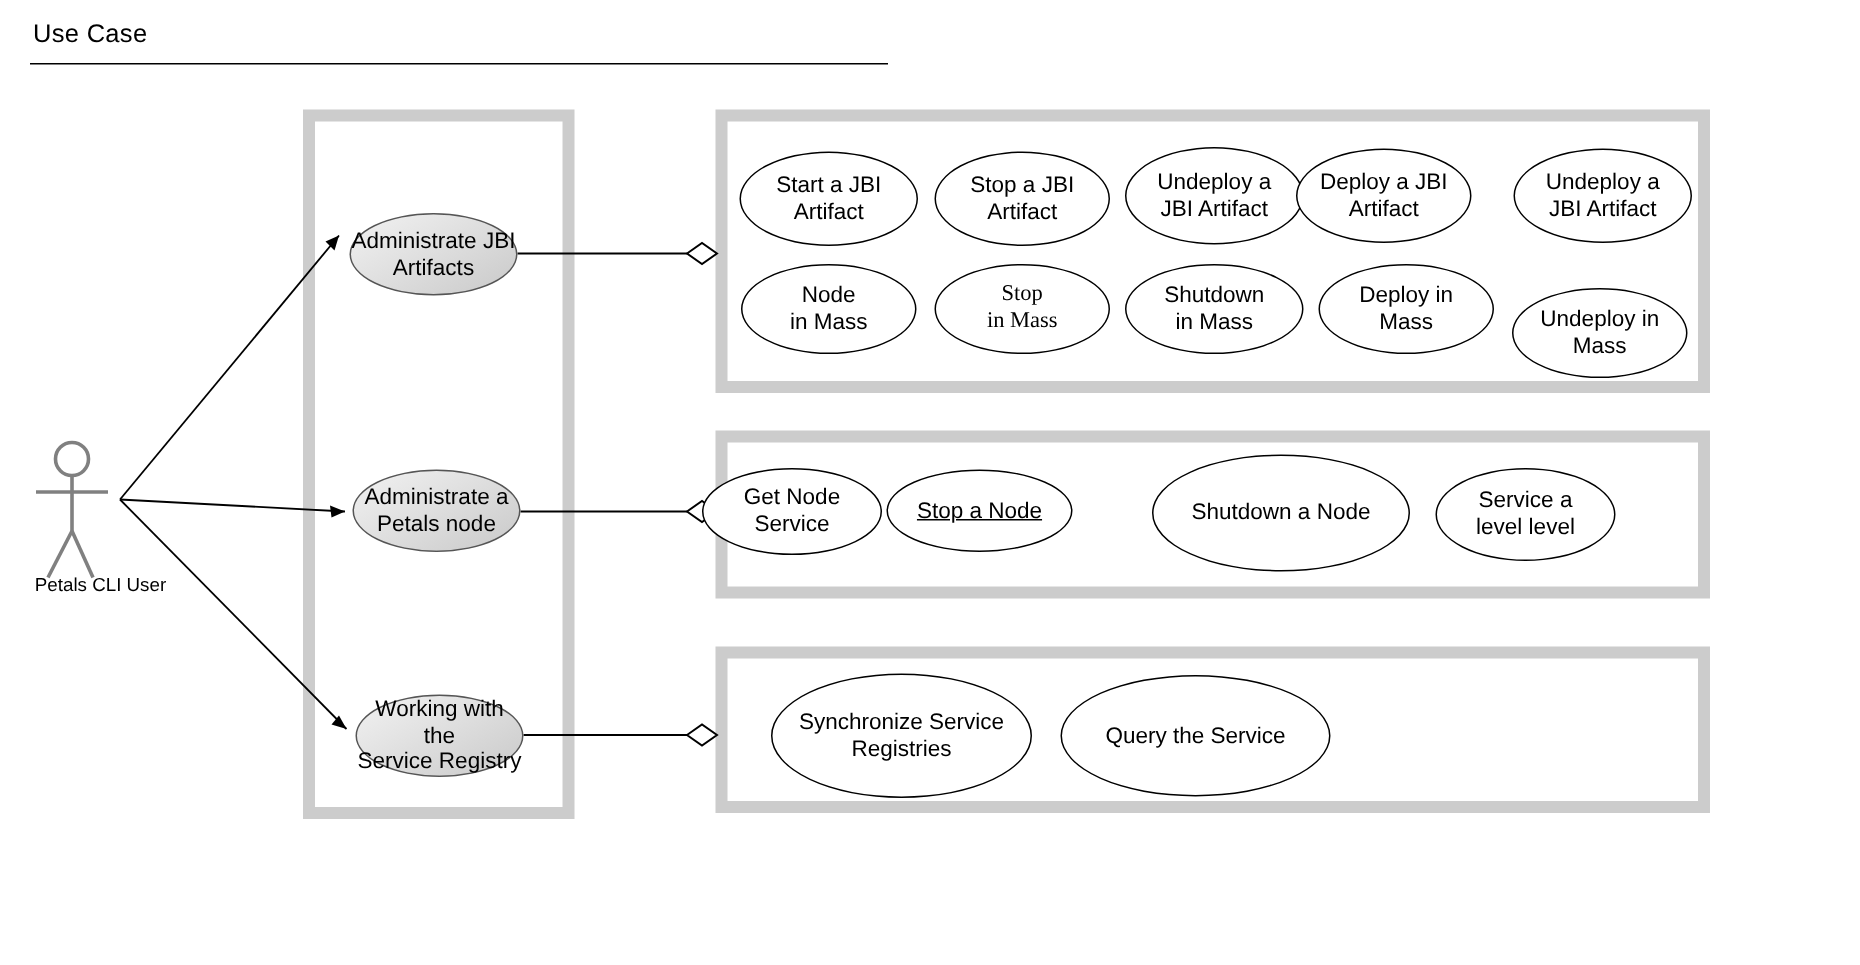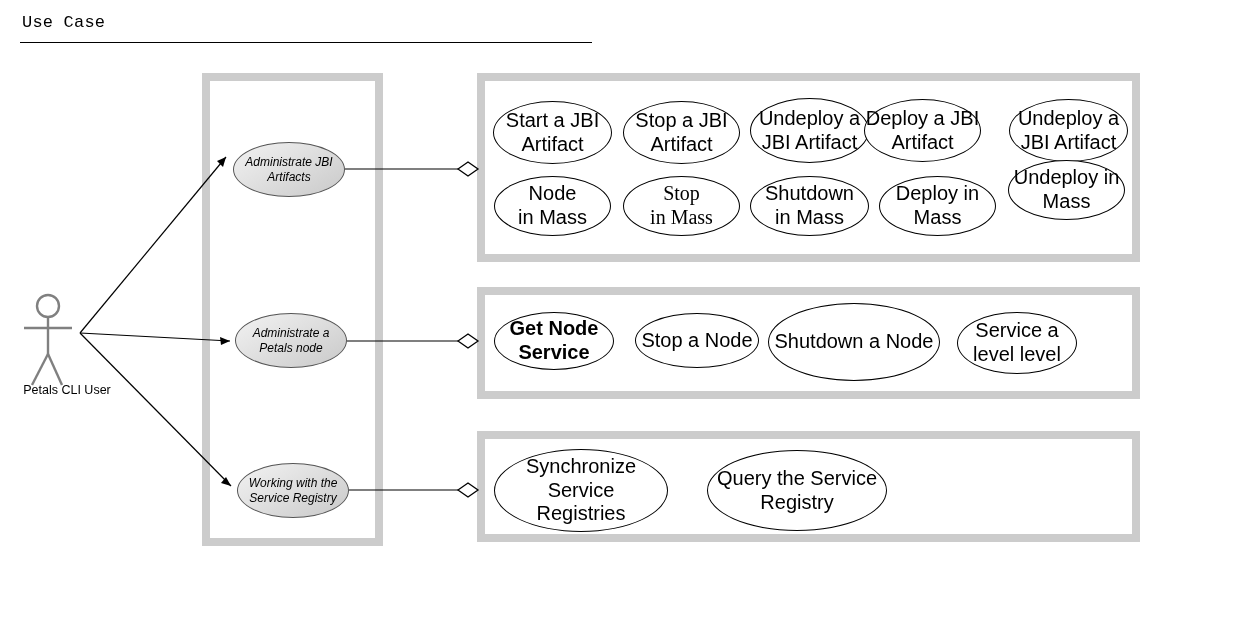--- a/index.html
+++ b/index.html
@@ -17,21 +17,20 @@
 
   
   #diagram-title {
     position: absolute;
     left: 22px;
     top: 13px;
     font-size: 17px;
     color: #000000;
     letter-spacing: 0.2px;
     white-space: nowrap;
-    font-family: Liberation Mono, monospace;
   }
   #title-rule {
     position: absolute;
     left: 20px;
     top: 42px;
     width: 572px;
     height: 1px;
     background: #000000;
   }
 
@@ -74,26 +73,25 @@
     justify-content: center;
     text-align: center;
     color: #000000;
     line-height: 1.18;
   }
   .uc span { display: block; width: 100%; }
 
   .uc.primary {
     border: 1.4px solid #555555;
     background: linear-gradient(150deg, #f2f2f2 0%, #e2e2e2 40%, #c9c9c9 100%);
-    font-size: 12px;
-    color: #000000;
-    font-style: italic;
+    font-size: 15px;
+    color: #000000;
   }
   .uc.detail {
-    font-size: 20px;
+    font-size: 15px;
   }
 
   
   #connectors {
     position: absolute;
     left: 0;
     top: 0;
     width: 1240px;
     height: 643px;
     pointer-events: none;
@@ -220,58 +218,57 @@
   </span>
 </div>
 
 <div class="uc detail" style="left:879px; top:176px; width:117px; height:60px;">
   <span>
     <span>Deploy in</span>
     <span>Mass</span>
   </span>
 </div>
 
-<div class="uc detail" style="left:1008px; top:160px; width:117px; height:60px;justify-content:flex-end;">
+<div class="uc detail" style="left:1008px; top:192px; width:117px; height:60px;justify-content:flex-end;">
   <span>
     <span>Undeploy in</span>
     <span>Mass</span>
   </span>
 </div>
 
-<div class="uc detail" style="left:494px; top:312px; width:120px; height:58px;font-weight:bold;">
+<div class="uc detail" style="left:468px; top:312px; width:120px; height:58px;">
   <span>
     <span>Get Node</span>
     <span>Service</span>
   </span>
 </div>
 
-<div class="uc detail" style="left:635px; top:313px; width:124px; height:55px;">
+<div class="uc detail" style="left:591px; top:313px; width:124px; height:55px;text-decoration:underline;">
   <span>
     <span>Stop a Node</span>
   </span>
 </div>
 
 <div class="uc detail" style="left:768px; top:303px; width:172px; height:78px;">
   <span>
     <span>Shutdown a Node</span>
   </span>
 </div>
 
 <div class="uc detail" style="left:957px; top:312px; width:120px; height:62px;">
   <span>
     <span>Service a</span>
     <span>level level</span>
   </span>
 </div>
 
-<div class="uc detail" style="left:494px; top:449px; width:174px; height:83px;">
+<div class="uc detail" style="left:514px; top:449px; width:174px; height:83px;">
   <span>
     <span>Synchronize Service</span>
     <span>Registries</span>
   </span>
 </div>
 
 <div class="uc detail" style="left:707px; top:450px; width:180px; height:81px;">
   <span>
     <span>Query the Service</span>
-    <span>Registry</span>
   </span>
 </div>
 
 </body></html>

